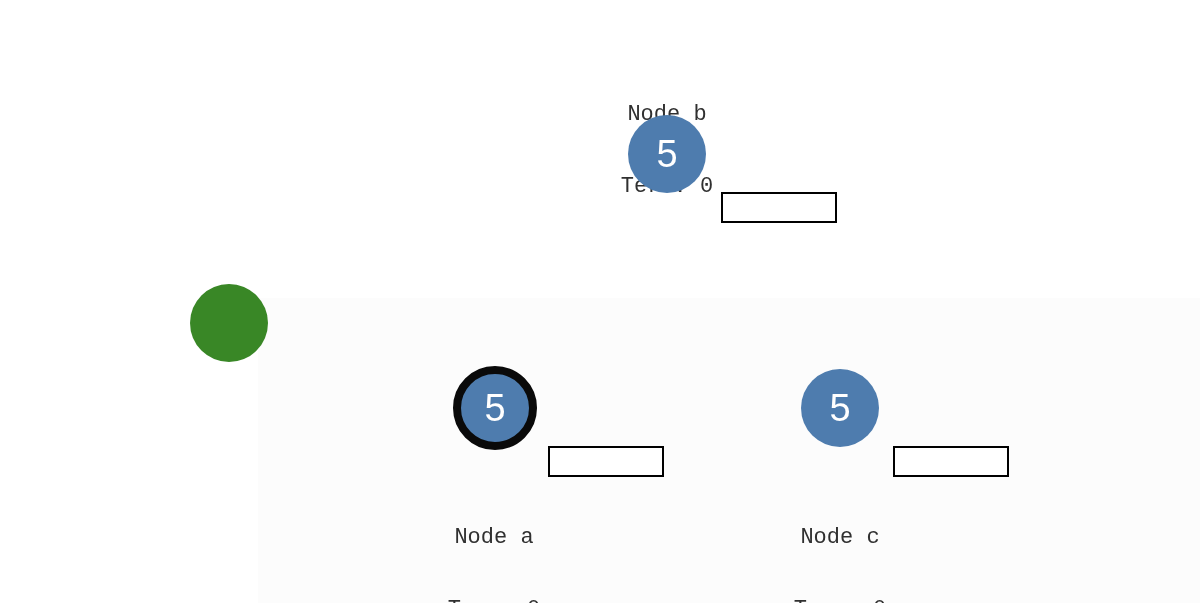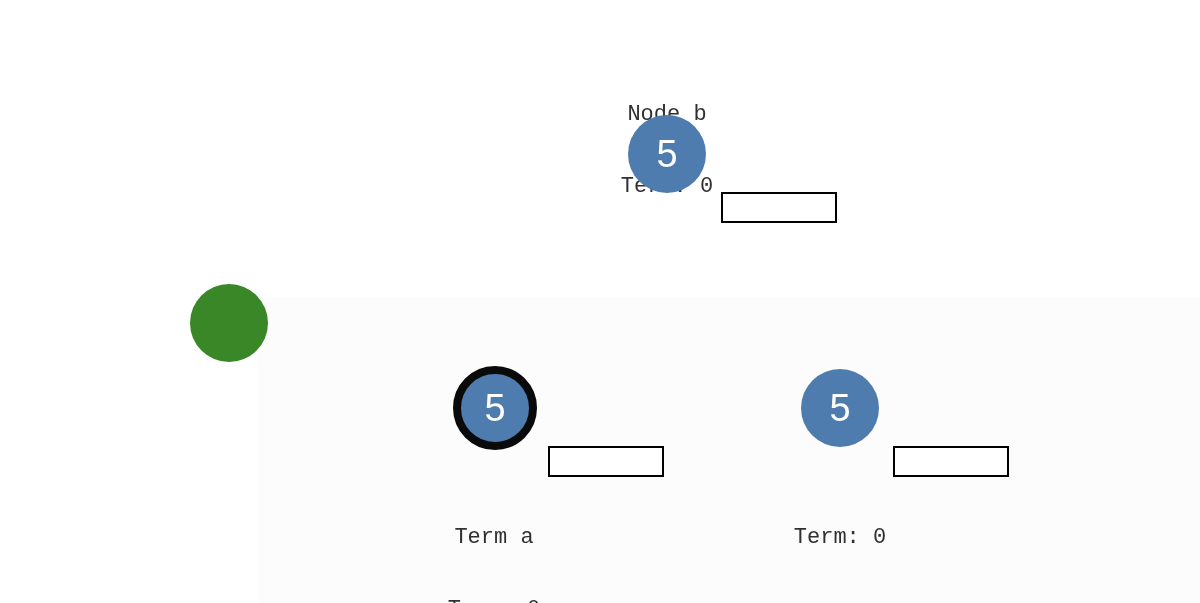--- a/index.html
+++ b/index.html
@@ -103,27 +103,28 @@
     <span>SET 5</span>
   </div>
 
   <div class="circle circle-a">
     <span class="value">5</span>
   </div>
   <div class="msg-box msg-a">
     <span>SET 5</span>
   </div>
   <div class="node-label label-a">
-    <div>Term a</div>
+    <div>Node a</div>
     <div>Term: 0</div>
   </div>
 
   <div class="circle circle-c">
     <span class="value">5</span>
   </div>
   <div class="msg-box msg-c">
     <span>SET 5</span>
   </div>
   <div class="node-label label-c">
+    <div>Node c</div>
     <div>Term: 0</div>
   </div>
 
 </div>
 
 </body></html>

